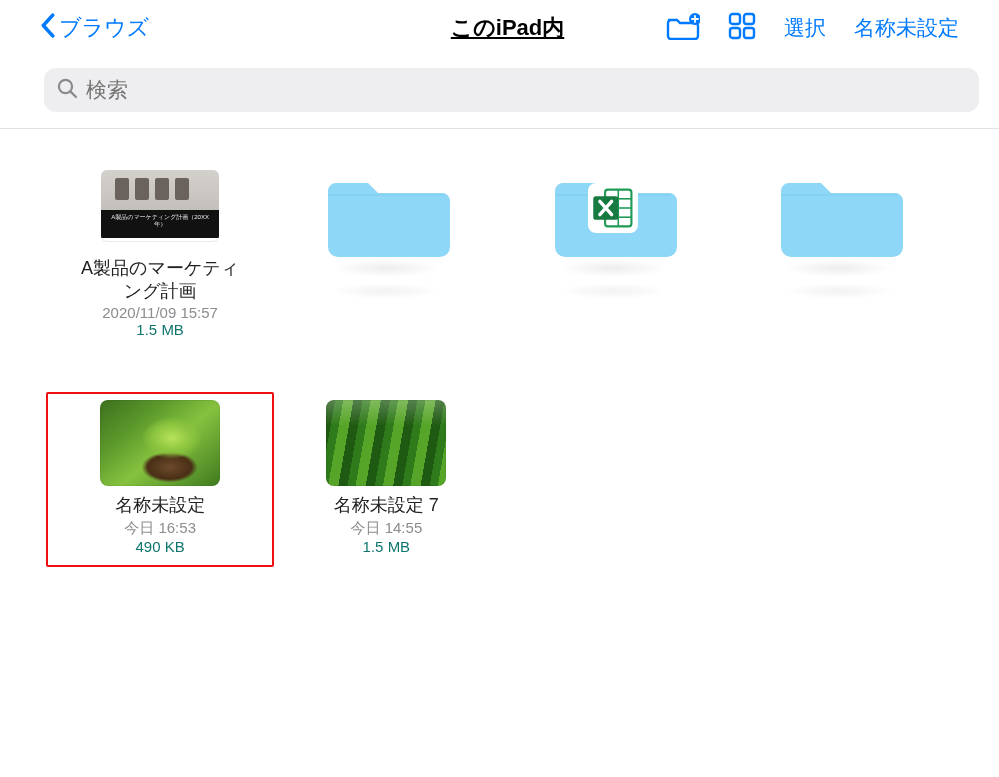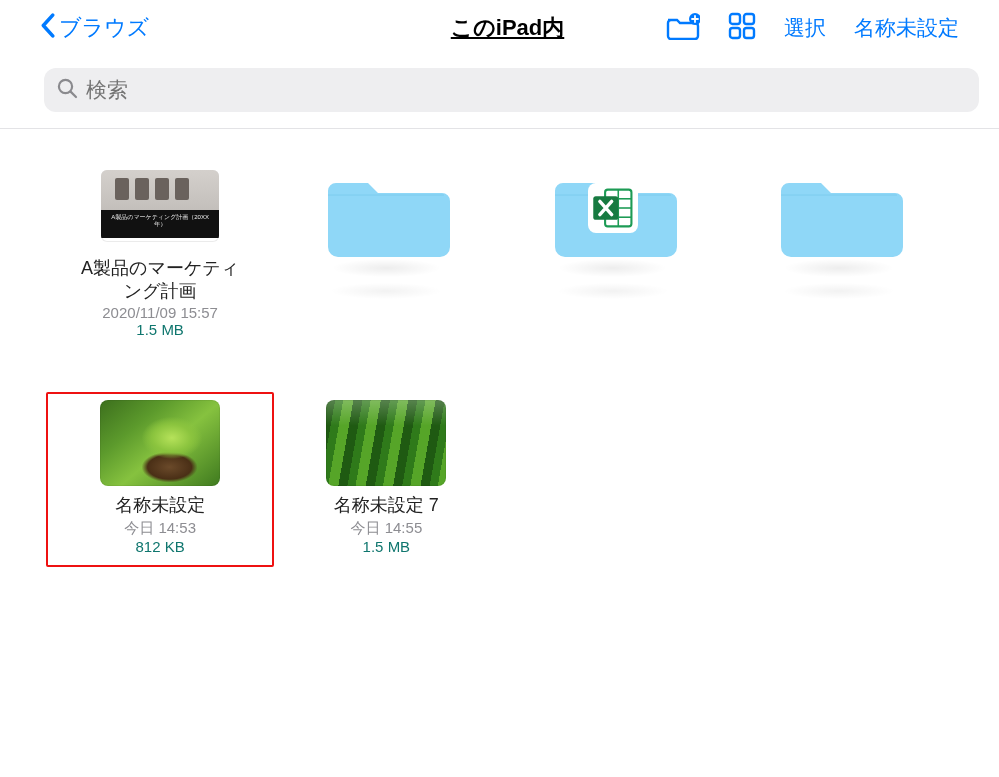--- a/index.html
+++ b/index.html
@@ -172,22 +172,22 @@
       <div class="folder-shadow"></div>
     </div>
     <div class="blur-label"></div>
   </div>
 
   <div class="item highlight">
     <div class="thumb-box">
       <div class="photo plant-a"></div>
     </div>
     <div class="name">名称未設定</div>
-    <div class="meta">今日 14:53</div>
-    <div class="meta2">812 KB</div>
+    <div class="meta">今日 16:53</div>
+    <div class="meta2">490 KB</div>
   </div>
 
   <div class="item">
     <div class="thumb-box">
       <div class="photo plant-b"></div>
     </div>
     <div class="name">名称未設定 7</div>
     <div class="meta">今日 14:55</div>
     <div class="meta2">1.5 MB</div>
   </div>

